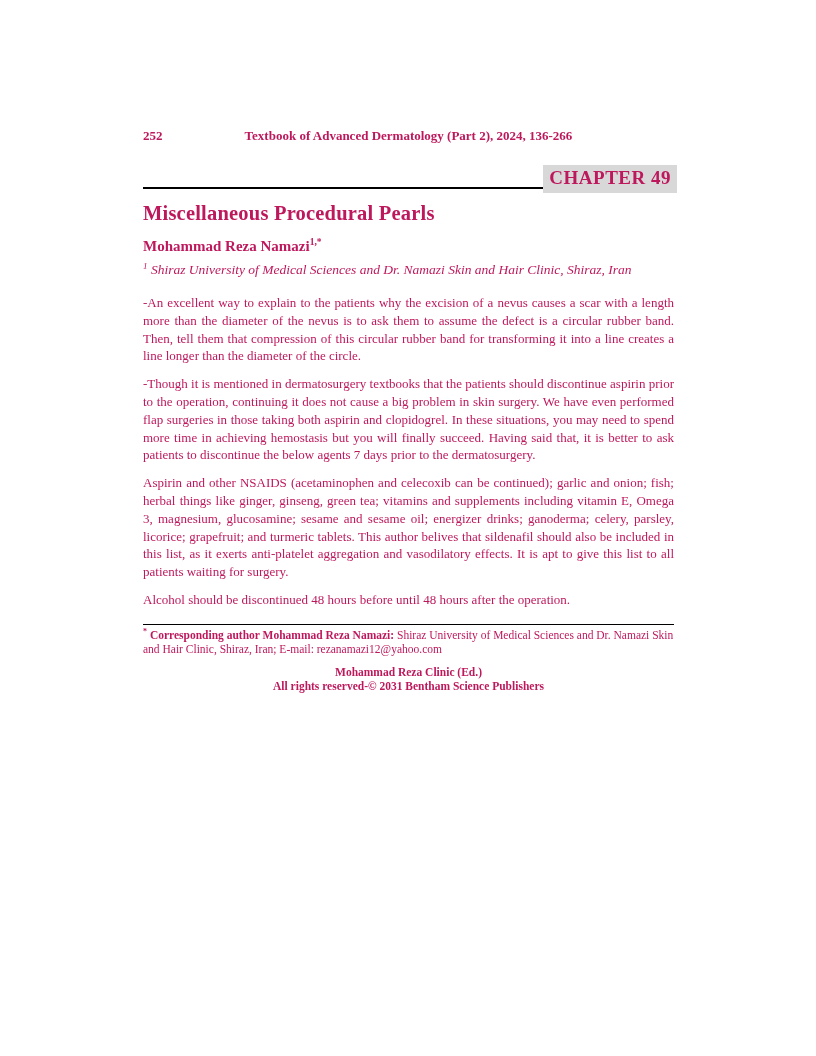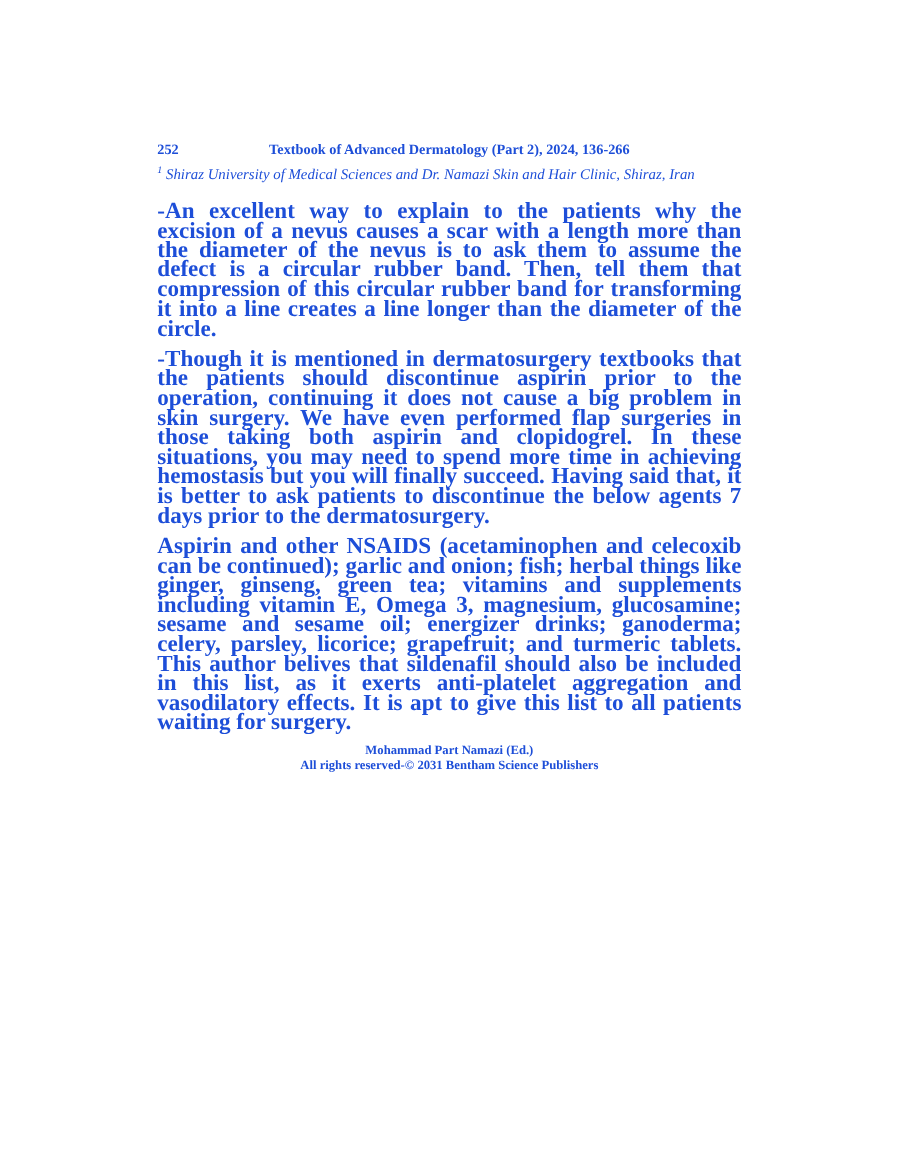--- a/index.html
+++ b/index.html
@@ -2,21 +2,21 @@
 <html><head>
 <meta charset="utf-8">
 <style>
   * { margin: 0; padding: 0; box-sizing: border-box; }
   html, body { background: #ffffff; }
   .page {
     position: relative;
     width: 816px;
     height: 1056px;
     background: #ffffff;
-    color: #1d4ed8;
+    color: #be185d;
     font-family: "Liberation Serif", "DejaVu Serif", serif;
     overflow: hidden;
   }
   .content {
     position: absolute;
     left: 143px;
     top: 128px;
     width: 531px;
   }
   
@@ -61,24 +61,23 @@
   .author-line sup { font-size: 9.5px; vertical-align: super; line-height: 0; }
   .affiliation {
     margin-top: 7px;
     font-size: 13.5px;
     font-style: italic;
   }
   .affiliation sup { font-size: 9px; vertical-align: super; line-height: 0; }
   
   .body-para {
     margin-top: 10px;
-    font-size: 21px;
+    font-size: 13px;
     line-height: 17.8px;
     text-align: justify;
-    font-weight: bold;
   }
   .body-para.first { margin-top: 16px; }
   .body-para .it { font-style: italic; }
   
   .footnote {
     margin-top: 15px;
     border-top: 1px solid #000000;
     padding-top: 3px;
     font-size: 11.5px;
     line-height: 14px;
@@ -98,34 +97,41 @@
 <body>
 
 <div class="page">
   <div class="content">
 
     <div class="running-head">
       <span class="page-number">252</span>
       <span class="running-title"><span class="it">Textbook of Advanced Dermatology (Part 2)</span><span>, 2024, 136-266</span></span>
     </div>
 
+    <div class="chapter-rule">
+      <span class="chapter-badge">CHAPTER 49</span>
+    </div>
 
+    <h1 class="chapter-title">Miscellaneous Procedural Pearls</h1>
 
+    <div class="author-line"><span>Mohammad Reza Namazi</span><sup>1,*</sup></div>
 
     <div class="affiliation"><sup>1</sup><span> Shiraz University of Medical Sciences and Dr. Namazi Skin and Hair Clinic, Shiraz, Iran</span></div>
 
     <p class="body-para first">-An excellent way to explain to the patients why the excision of a nevus causes a scar with a length more than the diameter of the nevus is to ask them to assume the defect is a circular rubber band. Then, tell them that compression of this circular rubber band for transforming it into a line creates a line longer than the diameter of the circle.</p>
 
     <p class="body-para">-Though it is mentioned in dermatosurgery textbooks that the patients should discontinue aspirin prior to the operation, continuing it does not cause a big problem in skin surgery. We have even performed flap surgeries in those taking both aspirin and clopidogrel. In these situations, you may need to spend more time in achieving hemostasis but you will finally succeed. Having said that, it is better to ask patients to discontinue the below agents 7 days prior to the dermatosurgery.</p>
 
     <p class="body-para">Aspirin and other NSAIDS (acetaminophen and celecoxib can be continued); garlic and onion; fish; herbal things like ginger, ginseng, green tea; vitamins and supplements including vitamin E, Omega 3, magnesium, glucosamine; sesame and sesame oil; energizer drinks; ganoderma; celery, parsley, licorice; grapefruit; and turmeric tablets. This author belives that sildenafil should also be included in this list, as it exerts anti-platelet aggregation and vasodilatory effects. It is apt to give this list to all patients waiting for surgery.</p>
 
+    <p class="body-para">Alcohol should be discontinued 48 hours before until 48 hours after the operation.</p>
 
 
 
+    <div class="footnote"><sup>*</sup><span class="fn-bold"> Corresponding author Mohammad Reza Namazi:</span><span> Shiraz University of Medical Sciences and Dr. Namazi Skin and Hair Clinic, Shiraz, Iran; E-mail: rezanamazi12@yahoo.com</span></div>
 
     <div class="colophon">
-      <div>Mohammad Part Namazi (Ed.)</div>
+      <div>Mohammad Reza Clinic (Ed.)</div>
       <div>All rights reserved-© 2031 Bentham Science Publishers</div>
     </div>
 
   </div>
 </div>
 
 </body></html>

